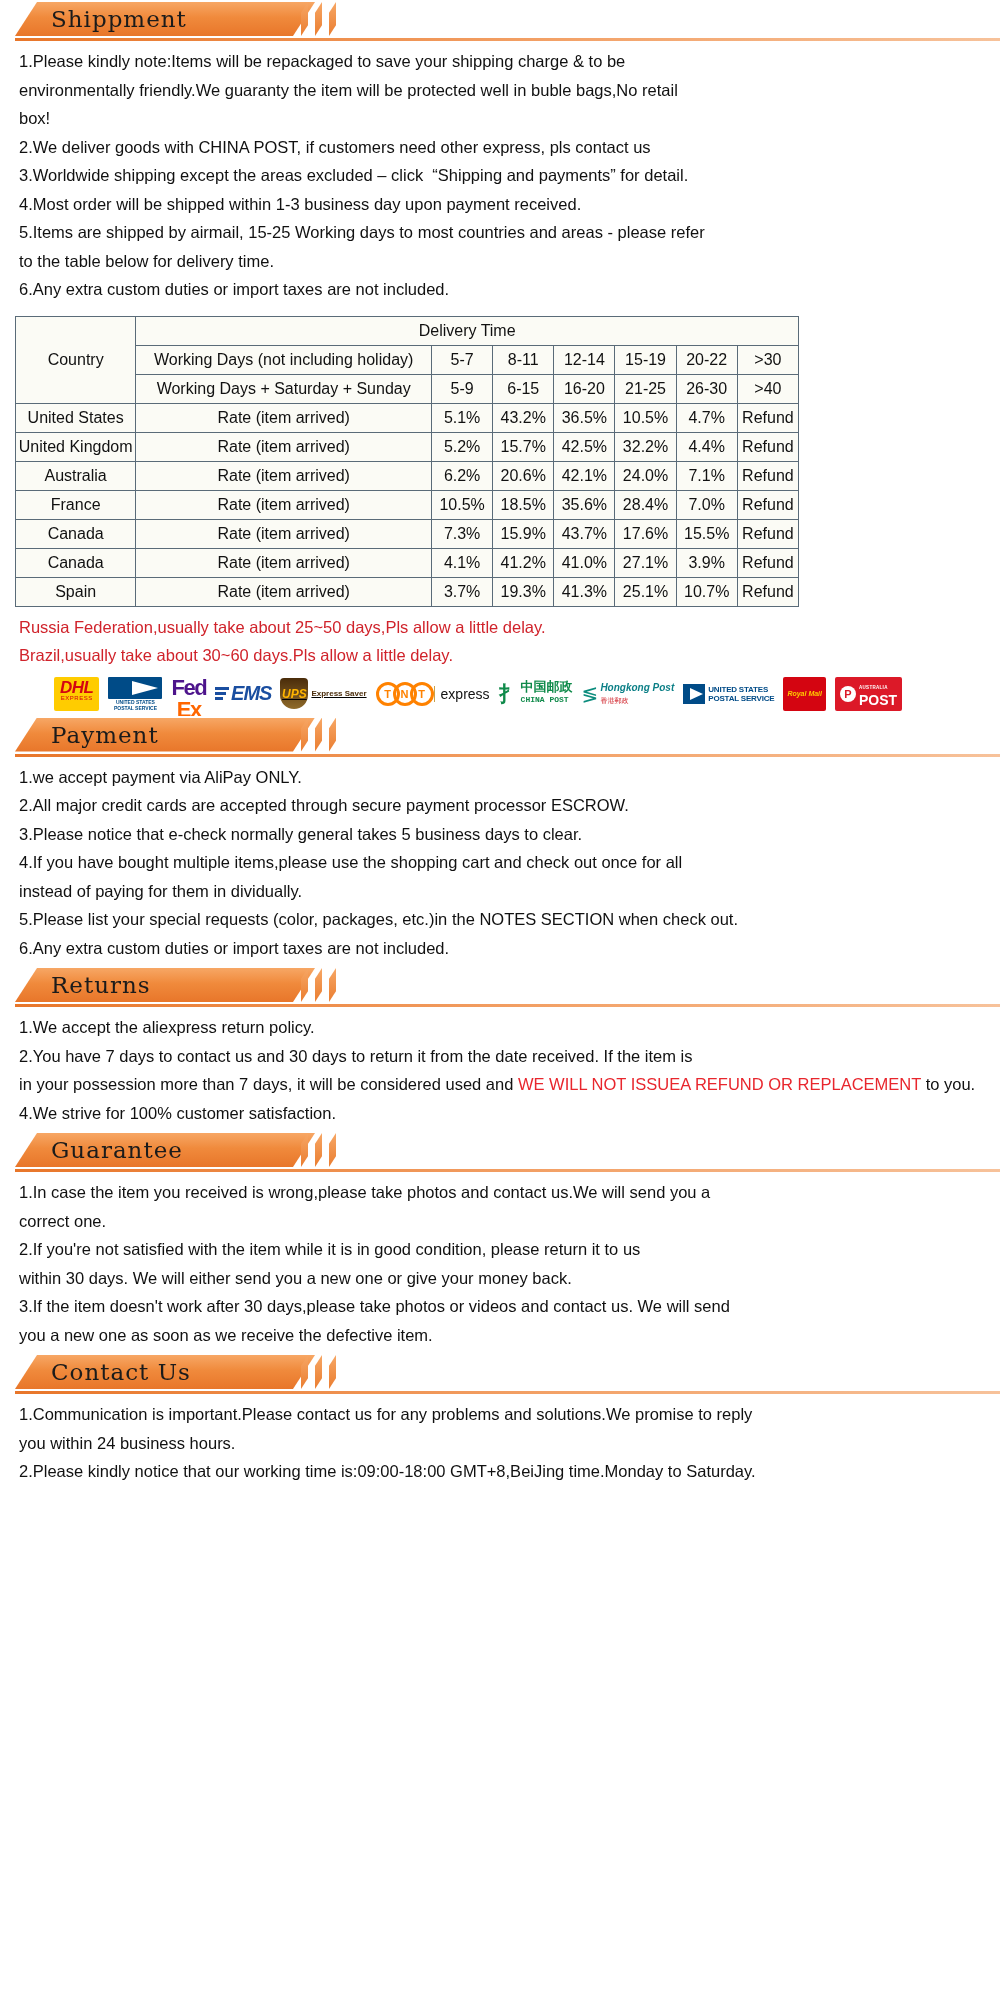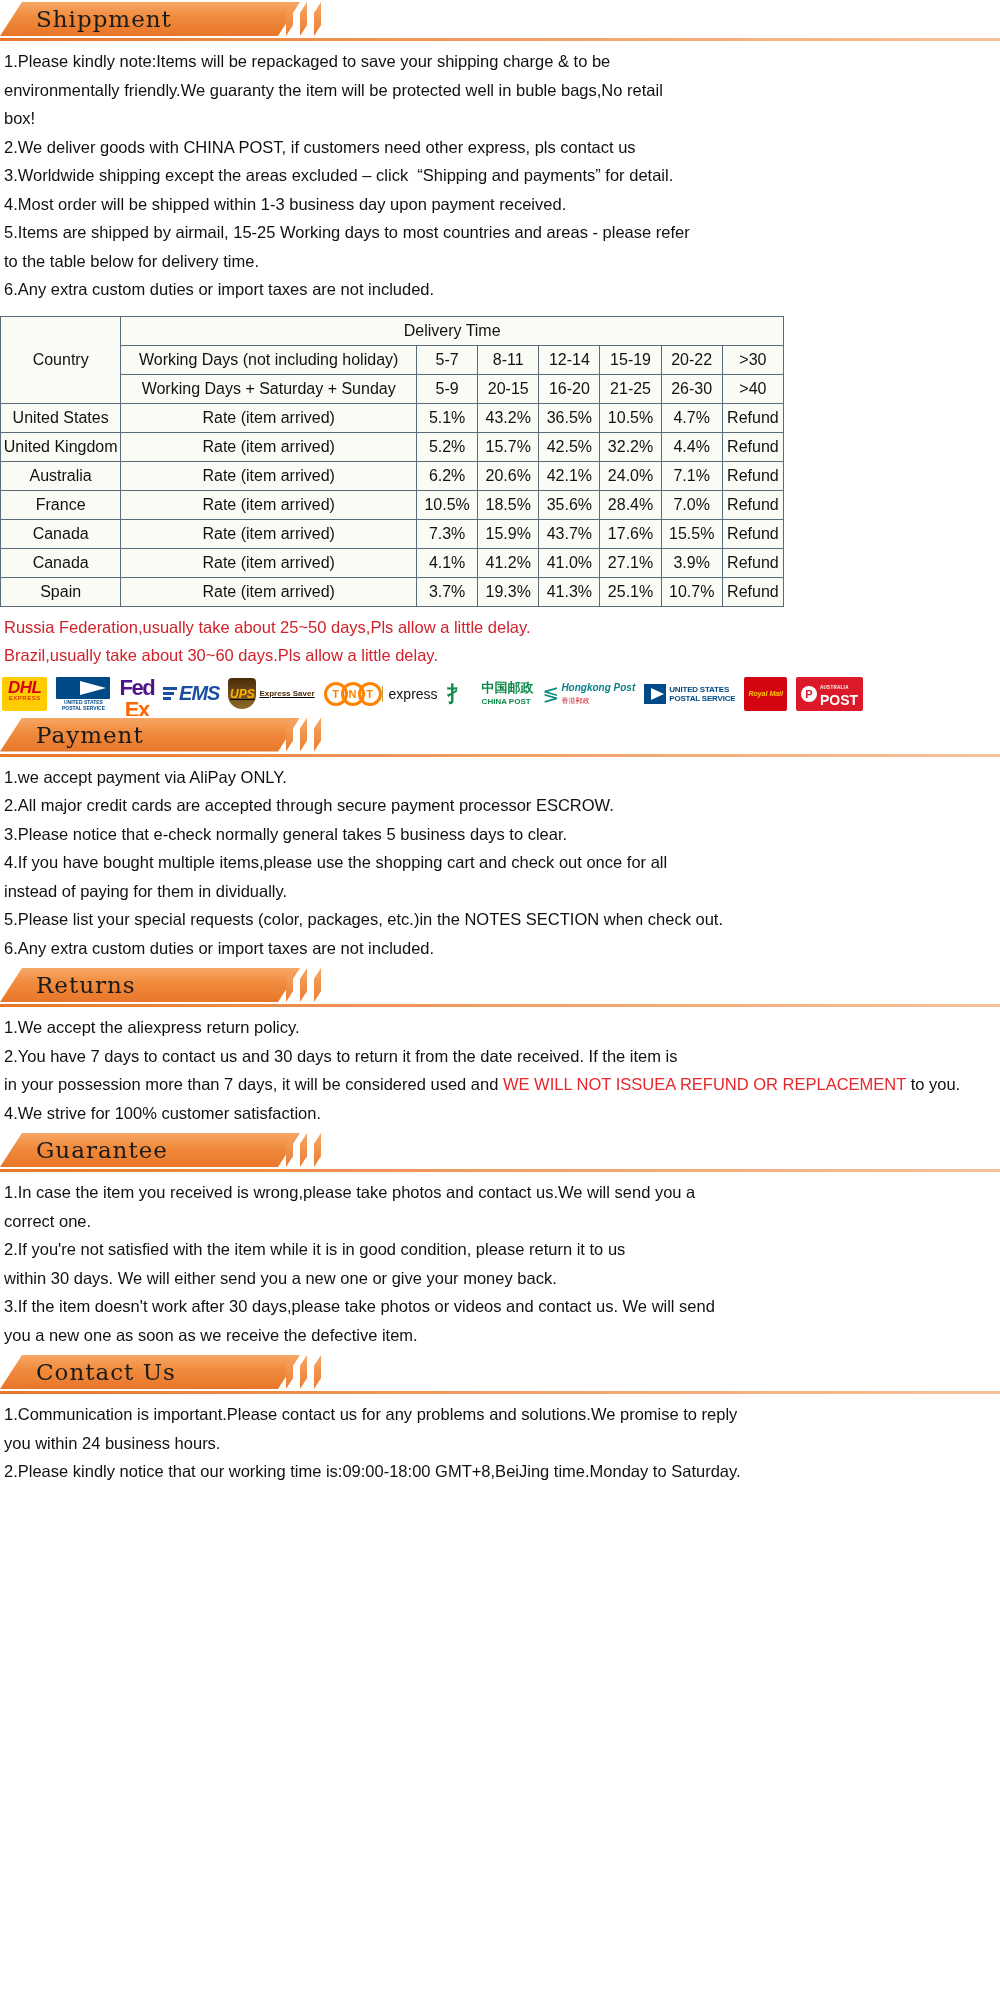--- a/index.html
+++ b/index.html
@@ -3,21 +3,21 @@
 <meta charset="utf-8">
 <style>
   * { box-sizing: border-box; }
   html, body { margin:0; padding:0; }
   body {
     width:1000px;
     background:#ffffff;
     font-family:"Liberation Sans", sans-serif;
     color:#000;
   }
-  .page { width:1000px; position:relative; }
+  .page { width:1000px; position:relative;padding-left:15px; }
 
   
   .banner {
     position:relative;
     height:36px;
     margin-top:2px;
     overflow:hidden;
   }
   .banner .shape {
     position:absolute;
@@ -100,21 +100,21 @@
     align-items:center;
     gap:9px;
     padding:6px 2px 4px 2px;
     height:46px;
     overflow:hidden;
   }
   .logo { display:flex; align-items:center; height:34px; flex:0 0 auto; }
 
   .l-dhl {
     background:#ffcc00; border-radius:2px;
-    padding:3px 6px; display:flex; flex-direction:column; align-items:center;
+    padding:3px 6px; display:flex; flex-direction:column; align-items:center;margin-left:37px;
   }
   .l-dhl b { color:#d40511; font-size:17px; font-style:italic; line-height:15px; letter-spacing:-.5px; }
   .l-dhl i { color:#d40511; font-size:6px; font-style:normal; letter-spacing:.5px; }
 
   .l-usps1 { display:flex; flex-direction:column; align-items:center; }
   .eagle {
     width:54px; height:23px; background:#004b87; border-radius:1px;
     position:relative; overflow:hidden;
   }
   .eagle:before {
@@ -150,21 +150,21 @@
   .tnt-c {
     width:24px;height:24px;border:3px solid #ff8200;border-radius:50%;
     color:#ff8200;font-size:11px;font-weight:bold;
     display:flex;align-items:center;justify-content:center;
   }
   .tnt-c + .tnt-c { margin-left:-7px; }
   .l-express { font-size:14px; color:#111; padding-left:6px; border-left:1px solid #c9a24a; }
 
   .l-chinapost { display:flex; align-items:center; }
   .cp-mark { color:#0f8a4a; font-size:21px; font-weight:bold; letter-spacing:-2px; }
-  .cp-txt { margin-left:16px; line-height:11px; }
+  .cp-txt { margin-left:3px; line-height:11px;font-family:Liberation Mono, monospace; }
   .cp-cn { color:#0f8a4a; font-size:13px; font-weight:bold; }
   .cp-en { color:#0f8a4a; font-size:8px; font-weight:bold; }
 
   .l-hkpost { display:flex; align-items:center; }
   .hk-swoosh { color:#0b8c7d; font-size:20px; line-height:18px; }
   .hk-txt { margin-left:2px; line-height:10px; }
   .hk-en { color:#0b7f86; font-size:10px; font-style:italic; font-weight:bold; }
   .hk-cn { color:#d0232b; font-size:7px; }
 
   .l-usps2 { display:flex; align-items:center; }
@@ -228,21 +228,21 @@
         <td class="num">5-7</td>
         <td class="num">8-11</td>
         <td class="num">12-14</td>
         <td class="num">15-19</td>
         <td class="num">20-22</td>
         <td class="num">&gt;30</td>
       </tr>
       <tr>
         <td class="wd-label">Working Days + Saturday + Sunday</td>
         <td class="num">5-9</td>
-        <td class="num">20-15</td>
+        <td class="num">6-15</td>
         <td class="num">16-20</td>
         <td class="num">21-25</td>
         <td class="num">26-30</td>
         <td class="num">&gt;40</td>
       </tr>
       <tr>
         <td class="country-name">United States</td>
         <td class="rate-label">Rate (item arrived)</td>
         <td class="num">5.1%</td>
         <td class="num">43.2%</td>

